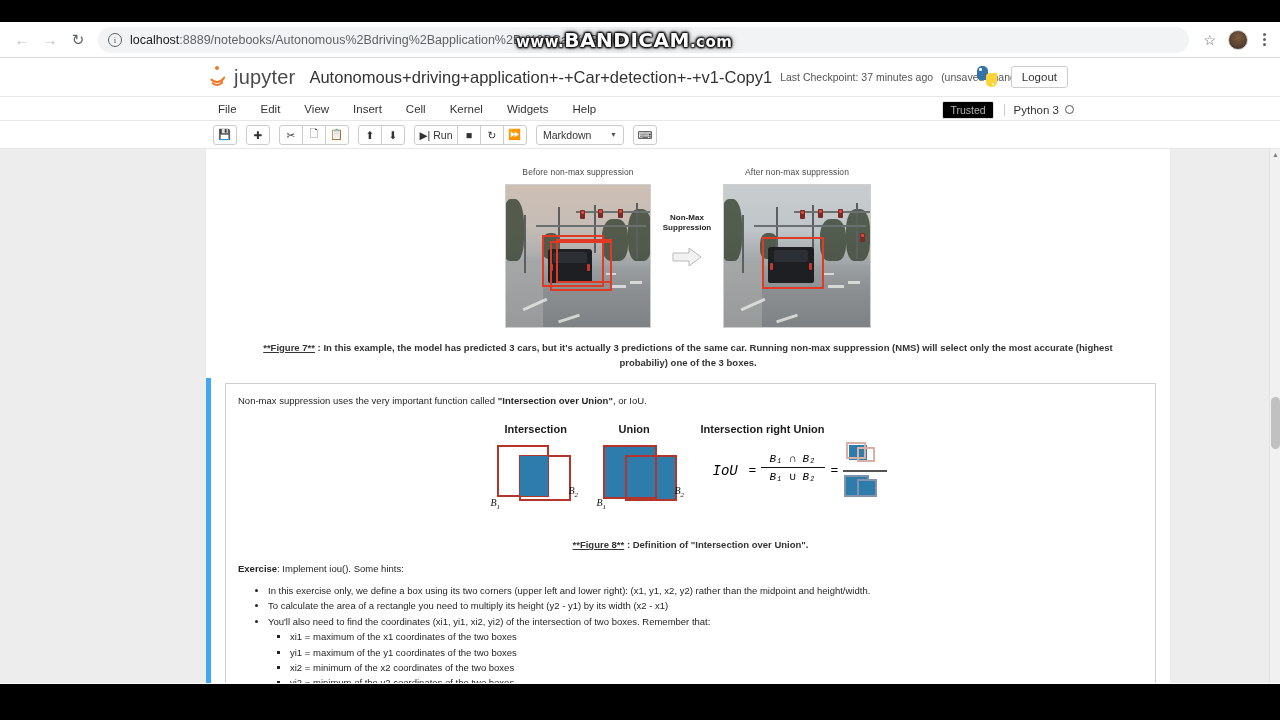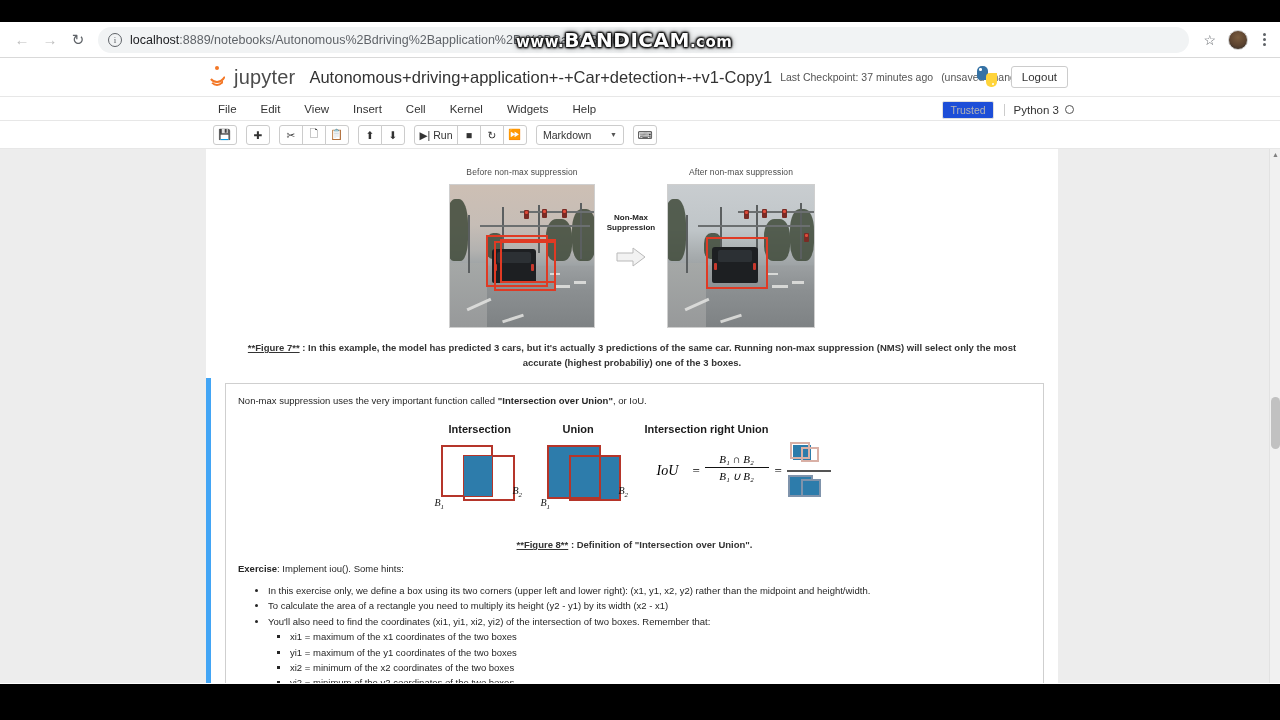--- a/index.html
+++ b/index.html
@@ -92,21 +92,21 @@
 
   
   .jp-menubar {
     height: 25px; background:#fff; border-top:1px solid #e7e7e7; border-bottom:1px solid #e7e7e7;
     display:flex; align-items:center; padding-left: 206px; position:relative;
   }
   .menu-item { font-size: 11.5px; color:#333; padding: 0 12px; }
   .menubar-right { position:absolute; right: 206px; top:0; height:25px; display:flex; align-items:center; gap:10px; }
   .trusted-badge {
     font-size: 10.5px; color:#b5b5b5; border:1px solid #e0e0e0; border-radius:2px;
-    padding: 2px 7px; background:#1d4ed8;
+    padding: 2px 7px; background:#000000;
   }
   .kernel-ind { font-size: 11.5px; color:#333; display:flex; align-items:center; gap:6px; border-left:1px solid #ccc; padding-left:9px; }
   .kernel-circle { width:9px; height:9px; border:1.3px solid #555; border-radius:50%; }
 
   
   .jp-toolbar {
     height: 28px; background:#fff; border-bottom:1px solid #e7e7e7;
     display:flex; align-items:center; padding-left: 213px; gap: 0;
   }
   .tb-group { display:flex; margin-right: 9px; }
@@ -124,21 +124,21 @@
     font-size:10.5px; color:#333; padding: 0 6px; margin-right:9px;
     display:flex; align-items:center; min-width:88px; justify-content:space-between;
   }
   .caret-dn { font-size:7px; color:#555; }
 
   
   .nb-area {
     position: relative; width:1280px; height: 534px; background:#ededed; overflow:hidden;
   }
   .nb-paper {
-    position:absolute; left: 206px; top:0; width: 852px; min-height:534px; background:#fff;
+    position:absolute; left: 206px; top:0; width: 964px; min-height:534px; background:#fff;
   }
   .nb-inner { padding: 0 0 0 0; }
 
   .cell { padding: 5px 14px; position:relative; }
   .cell.selected { border-left: 5px solid #42A5F5; background:#fff; }
   .cell.selected .cell-box { border:1px solid #cfcfcf; padding: 10px 12px 14px 12px; }
   .cell-plain { padding: 8px 12px 2px 12px; }
 
   
   .fig-row { display:flex; align-items:flex-start; justify-content:center; gap:0; padding-top:10px; }
@@ -179,21 +179,21 @@
   .para b { font-weight:bold; }
 
   
   .iou-wrap { display:flex; justify-content:center; padding: 14px 0 4px 0; }
   .iou-diagram { position:relative; width: 400px; height: 98px; }
   .iou-h { position:absolute; font-size:11px; font-weight:bold; color:#1b1b1b; }
   .blue { position:absolute; background:#2d7cab; }
   .redbox { position:absolute; border:2px solid #b5352a; }
   .blab { position:absolute; font-size:10px; font-style:italic; font-family:"Liberation Serif", serif; color:#111;text-align:center; }
   .blab sub { font-size:7px; }
-  .frac { position:absolute; font-family:Liberation Serif, serif; font-style:italic; }
+  .frac { position:absolute; font-family:Liberation Mono, monospace; font-style:italic; }
   .frac-num, .frac-den { text-align:center; font-size:11px; }
   .frac-line { height:1px; background:#111; margin:2px 0; }
 
   
   ul.bul { margin: 6px 0 0 30px; }
   ul.bul > li { font-size: 9.5px; color:#262626; line-height: 1.62; list-style: disc; }
   ul.sub { margin: 0 0 0 22px; }
   ul.sub > li { list-style: square; font-size: 9.5px; line-height: 1.62; }
 
   

